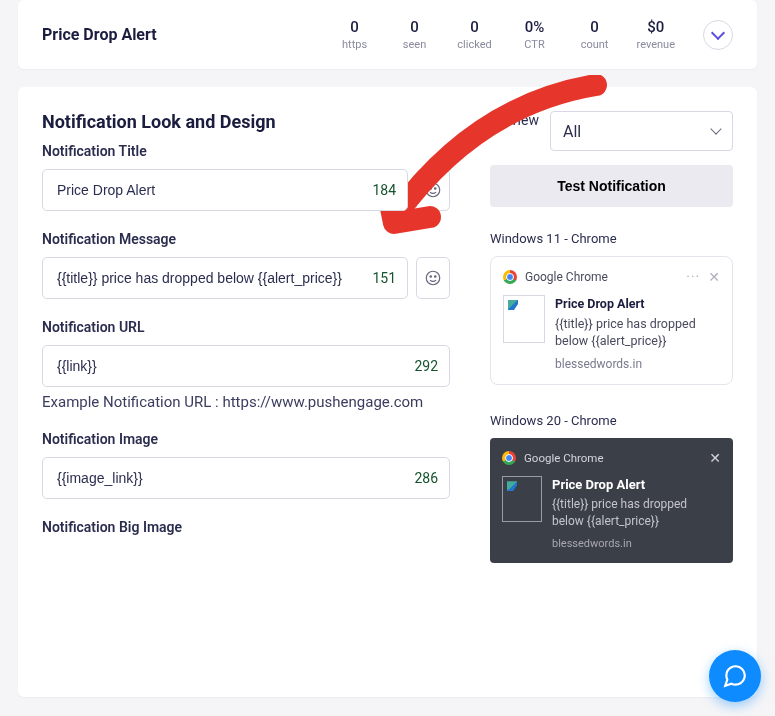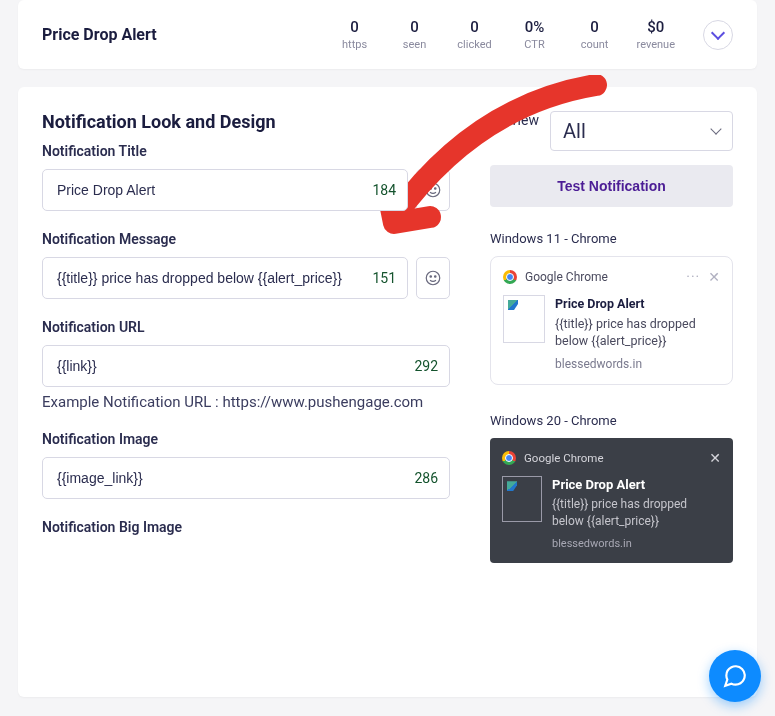--- a/index.html
+++ b/index.html
@@ -153,21 +153,21 @@
   .select-wrap {
     flex: 1;
     position: relative;
   }
   .select {
     width: 100%;
     height: 40px;
     border: 1px solid #d8d8e4;
     border-radius: 4px;
     padding: 0 12px;
-    font-size: 20px;
+    font-size: 16px;
     color: #2b2d4f;
     background: #fff;
     display: flex;
     align-items: center;
     cursor: pointer;
   }
   .select-chev {
     margin-left: auto;
     width: 8px; height: 8px;
     border-right: 1.5px solid #6a6a7e;
@@ -176,21 +176,21 @@
     margin-top: -4px;
   }
   .test-btn {
     width: 100%;
     height: 42px;
     background: #eaeaf0;
     border: none;
     border-radius: 4px;
     font-size: 14px;
     font-weight: 600;
-    color: #4c1d95;
+    color: #000000;
     cursor: pointer;
     margin-bottom: 24px;
   }
   .os-label {
     font-size: 13px;
     color: #2b2d4f;
     margin-bottom: 10px;
   }
   .notif-card {
     border: 1px solid #e4e4ec;

